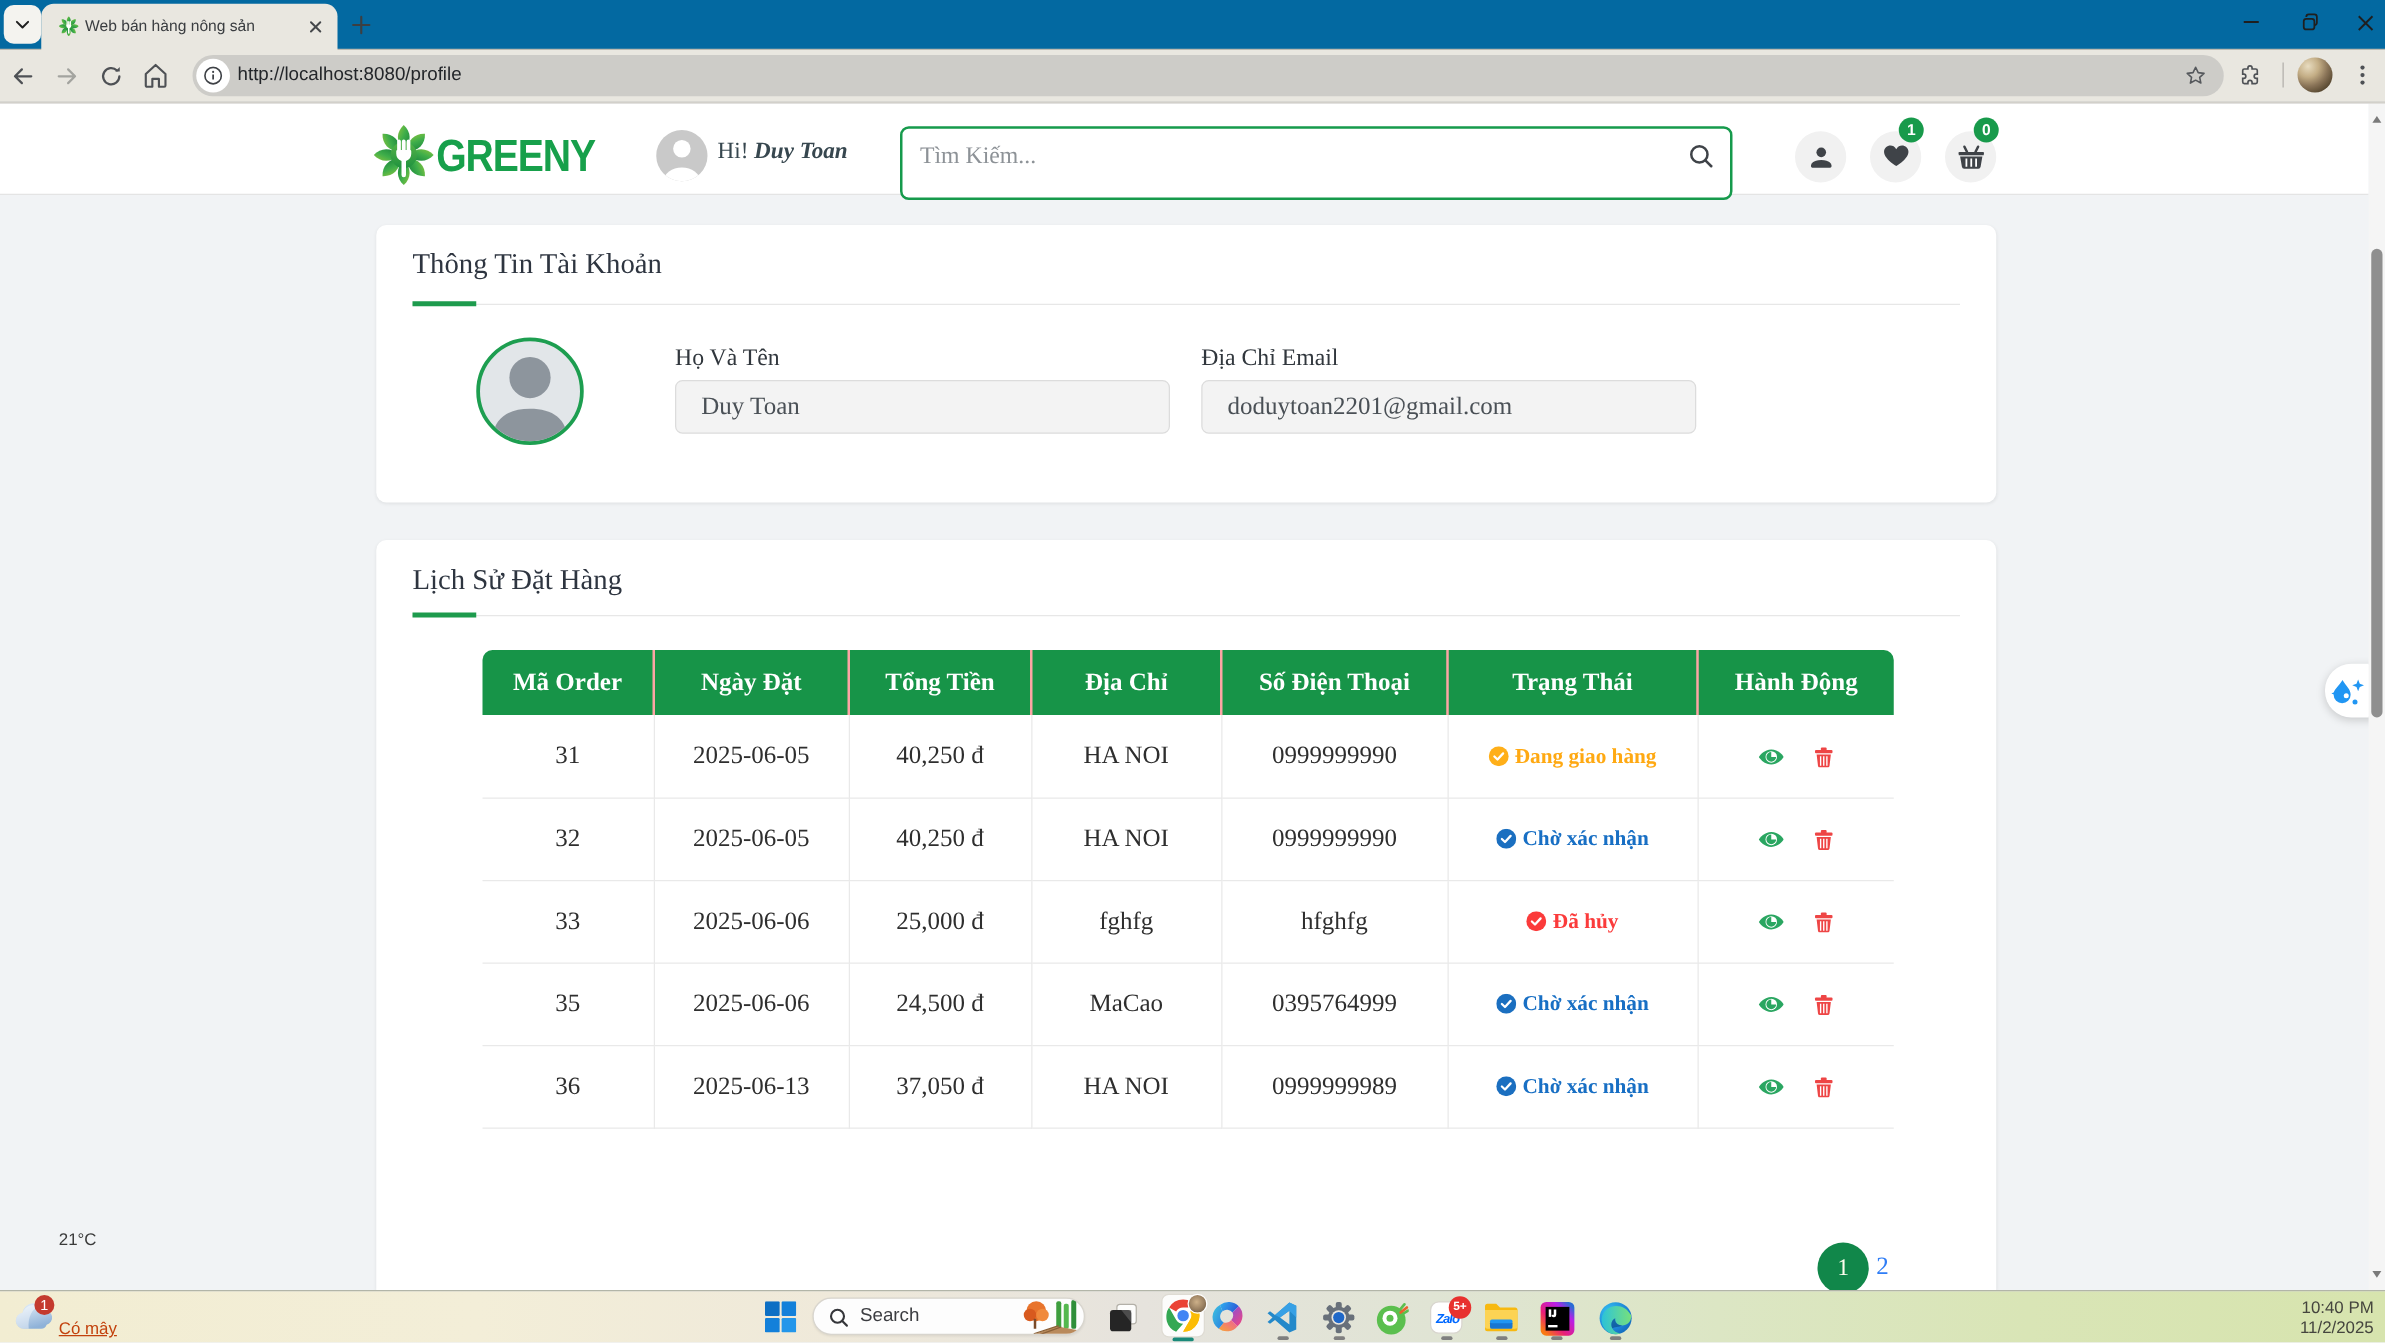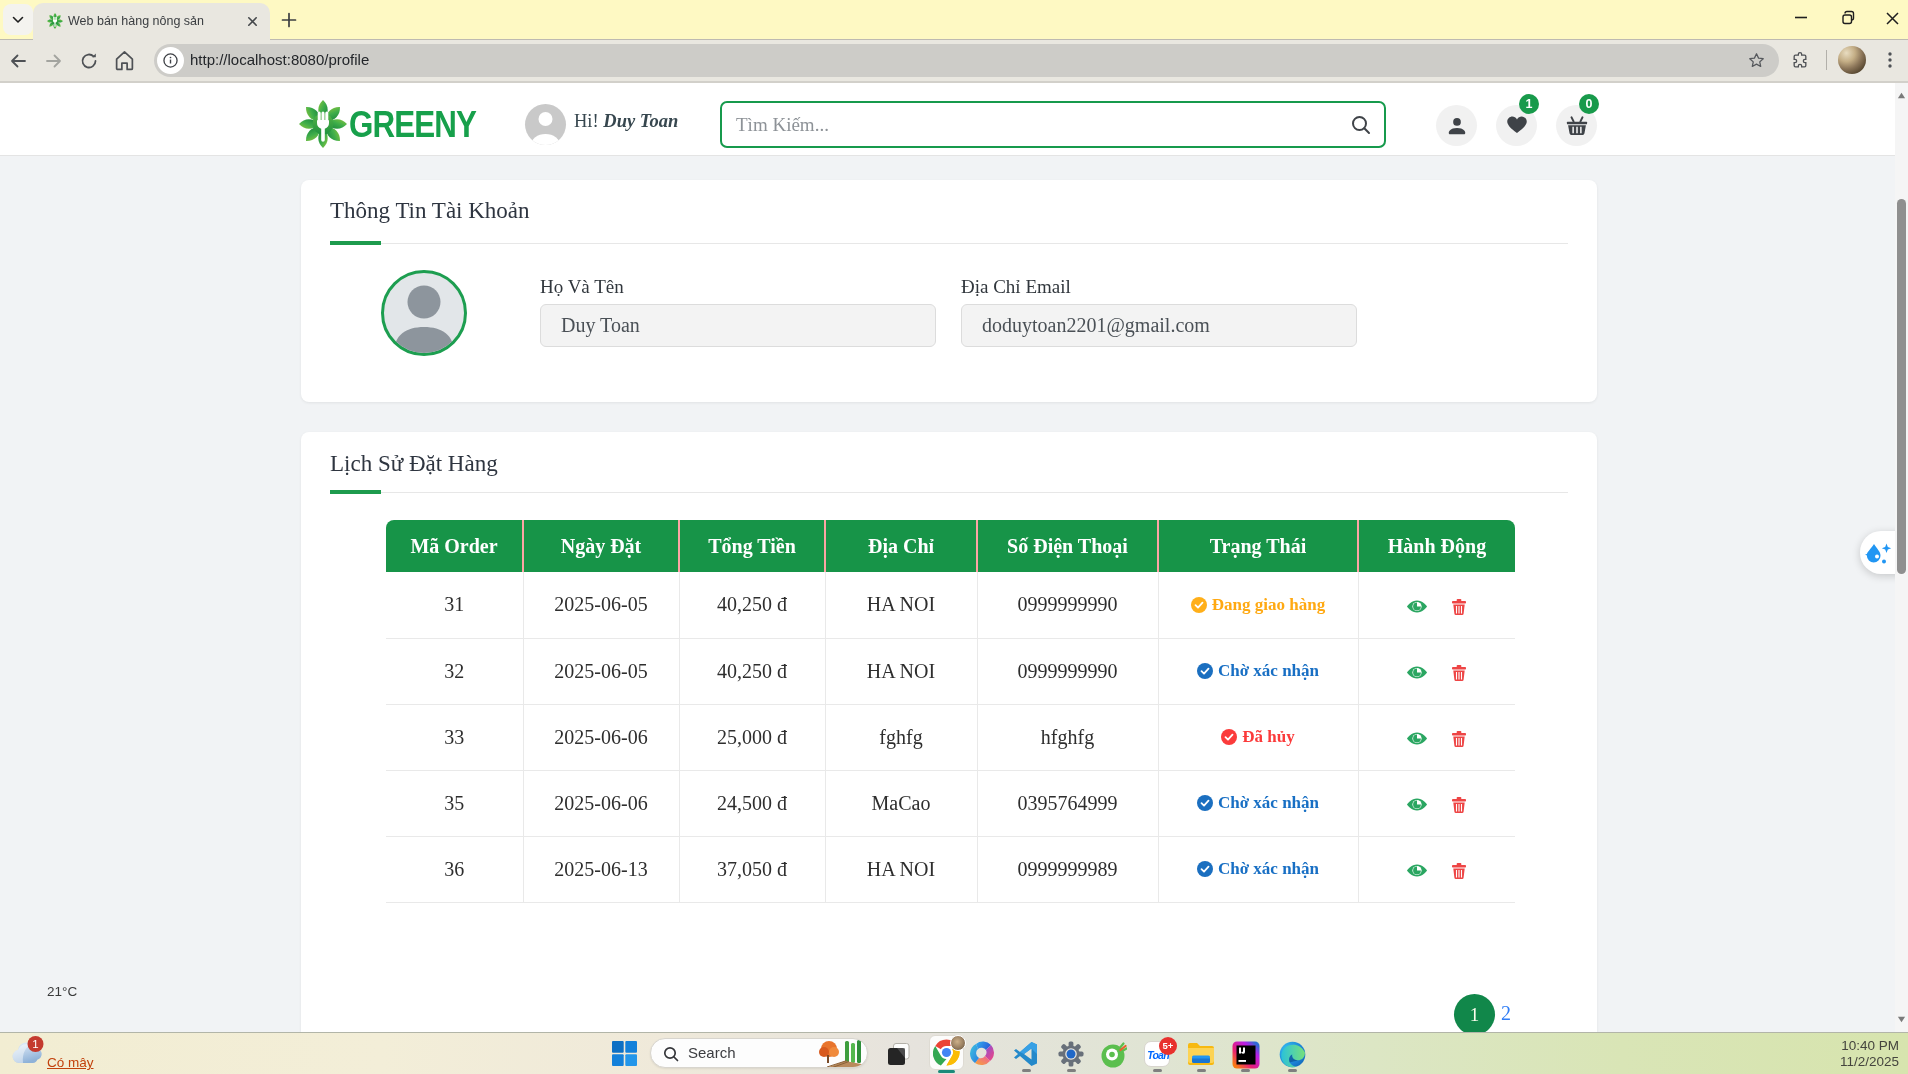--- a/index.html
+++ b/index.html
@@ -1,21 +1,21 @@
 <!DOCTYPE html>
 <html><head>
 <meta charset="utf-8">
 <style>
   * { margin:0; padding:0; box-sizing:border-box; }
   html,body { width:1908px; height:1074px; overflow:hidden; }
   body { font-family:"Liberation Sans", sans-serif; position:relative; background:#f1f3f5; }
   .abs { position:absolute; }
 
   
-  #tabstrip { position:absolute; left:0; top:0; width:1908px; height:40px; background:#fef9c3; }
+  #tabstrip { position:absolute; left:0; top:0; width:1908px; height:40px; background:#0369a1; }
   #tabstrip .strip-line { position:absolute; left:0; bottom:0; width:1908px; height:1px; background:#bdbab1; }
   #tabsearch { position:absolute; left:3px; top:4px; width:30px; height:31px; background:#f4f3ef; border-radius:8px; }
   #tabsearch svg { position:absolute; left:9px; top:10px; }
   #tab { position:absolute; left:33px; top:3px; width:237px; height:37px; background:#e9e7e0; border-radius:10px 10px 0 0; }
   #tab .title { position:absolute; left:35px; top:11px; font-size:12.5px; color:#3a3d40; letter-spacing:0; white-space:nowrap; }
   #tab .closex { position:absolute; left:211px; top:10px; width:17px; height:17px; color:#45484b; }
   #newtab { position:absolute; left:278px; top:9px; width:22px; height:22px; }
   #wincontrols { position:absolute; right:0; top:0; height:40px; }
 
   #toolbar { position:absolute; left:0; top:40px; width:1908px; height:41px; background:#e9e7e0; }
@@ -25,21 +25,21 @@
 
   
   #page { position:absolute; left:0; top:83px; width:1895px; height:949px; background:#f1f3f5; overflow:hidden; }
   #siteheader { position:absolute; left:0; top:0; width:1895px; height:73px; background:#fff; border-bottom:1px solid #e4e4e4; }
   .serif { font-family:"Liberation Serif", serif; }
 
   #logo { position:absolute; left:299px; top:17px; height:48px; }
   #logotext { position:absolute; left:349px; top:21px; font-size:36px; font-weight:bold; color:#17a04b; letter-spacing:-1px; font-family:"Liberation Sans",sans-serif; transform:scaleX(0.87); transform-origin:left center; }
   #hiavatar { position:absolute; left:525px; top:21px; width:41px; height:41px; border-radius:50%; background:#c9c9c9; overflow:hidden; }
   #hitext { position:absolute; left:574px; top:28px; font-size:18.5px; color:#37474f; }
-  #searchbox { position:absolute; left:720px; top:18px; width:666px; height:47px; border:2px solid #169a4c; border-radius:7px; background:#fff; }
+  #searchbox { position:absolute; left:720px; top:18px; width:666px; height:59px; border:2px solid #169a4c; border-radius:7px; background:#fff; }
   #searchbox .ph { position:absolute; left:14px; top:11px; font-size:19px; color:#8d9297; }
   #searchbox svg.mag { position:absolute; right:12px; top:11px; }
   .iconbtn { position:absolute; top:22px; width:41px; height:41px; border-radius:50%; background:#f1f1f1; }
   .iconbtn svg { position:absolute; left:50%; top:50%; transform:translate(-50%,-50%); }
   .badge { position:absolute; width:20px; height:20px; border-radius:50%; background:#189a4b; color:#fff; font-size:12.5px; font-weight:bold; text-align:center; line-height:20px; font-family:"Liberation Sans",sans-serif; }
 
   .card { position:absolute; left:301px; width:1296px; background:#fff; border-radius:8px; box-shadow:0 1px 3px rgba(0,0,0,0.07); }
   #card1 { top:97px; height:222px; }
   #card2 { top:349px; height:600px; border-radius:8px 8px 0 0; }
   .cardtitle { position:absolute; left:29px; font-size:23px; color:#2e3540; font-family:"Liberation Serif",serif; }
@@ -496,21 +496,21 @@
 
 <svg class="tbicon" style="left:1100px" width="27" height="27" viewBox="0 0 27 27">
   <circle cx="13" cy="15" r="11.5" fill="#5bbf4e"></circle>
   <circle cx="12" cy="13.5" r="6" fill="#fff"></circle>
   <circle cx="12" cy="13.5" r="2.8" fill="#5bbf4e"></circle>
   <path d="M19 8 L23.5 2.5 M21.5 10.5 L26.5 7.5" stroke="#5bbf4e" stroke-width="2.2" fill="none" stroke-linecap="round"></path>
   <path d="M20.5 9 L25.5 5" stroke="#e8622c" stroke-width="2.2" stroke-linecap="round"></path>
 </svg>
 
 <div class="abs" style="left:1144px;top:1041px;width:26px;height:26px;background:#fff;border-radius:7px;border:1px solid #d8d5ce;overflow:hidden;">
-  <div style="position:absolute;left:0;top:7px;width:26px;text-align:center;font-size:10.5px;font-weight:bold;color:#0068ff;font-style:italic;letter-spacing:-0.8px;">Toan</div>
+  <div style="position:absolute;left:0;top:7px;width:26px;text-align:center;font-size:10.5px;font-weight:bold;color:#0068ff;font-style:italic;letter-spacing:-0.8px;">Zalo</div>
 </div>
 <div class="abs" style="left:1159px;top:1037px;width:18px;height:18px;border-radius:50%;background:#e8312e;color:#fff;font-size:9.5px;font-weight:bold;text-align:center;line-height:18px;">5+</div>
 
 <svg class="tbicon" style="left:1187px" width="28" height="26" viewBox="0 0 28 26">
   <path d="M1 4 a2 2 0 0 1 2 -2 h7 l3 3 h12 a2 2 0 0 1 2 2 v15 a2 2 0 0 1 -2 2 H3 a2 2 0 0 1 -2 -2 Z" fill="#f7b910"></path>
   <path d="M1 7 h26 v13 a2 2 0 0 1 -2 2 H3 a2 2 0 0 1 -2 -2 Z" fill="#fcd354"></path>
   <rect x="5" y="16" width="18" height="6" rx="1.5" fill="#1976d2"></rect>
   <rect x="5" y="14.5" width="18" height="3" rx="1.5" fill="#2196f3"></rect>
 </svg>
 

